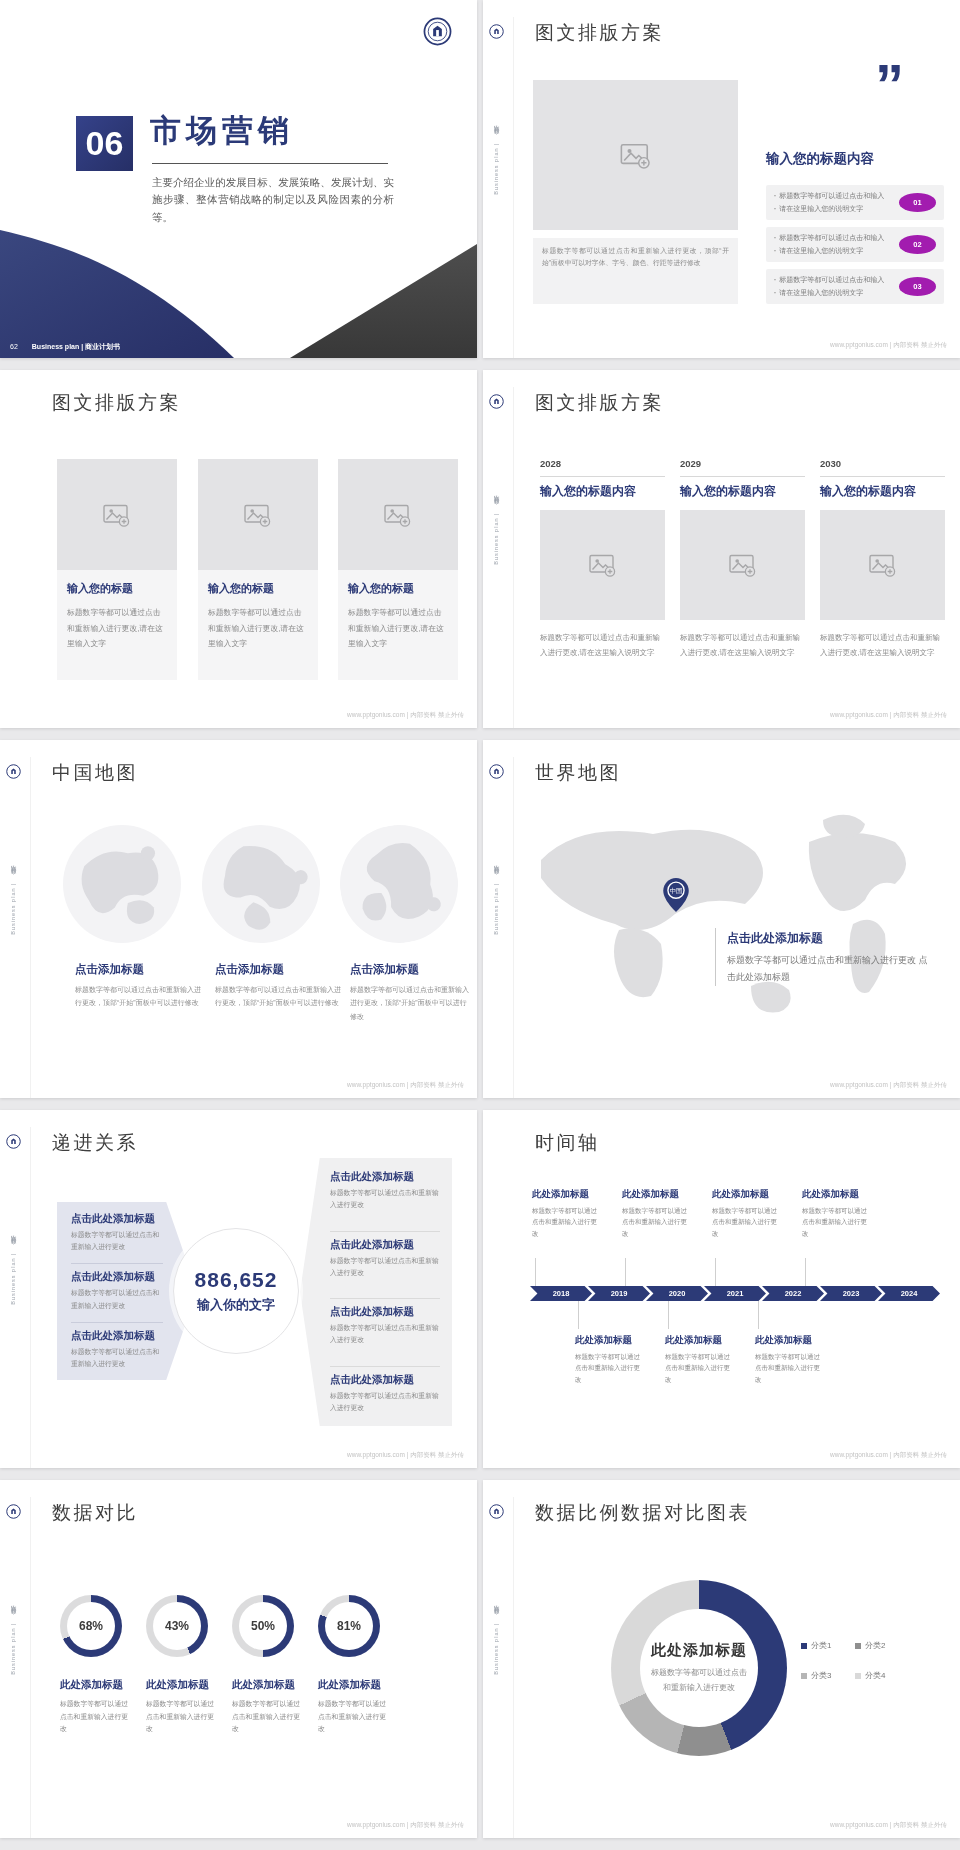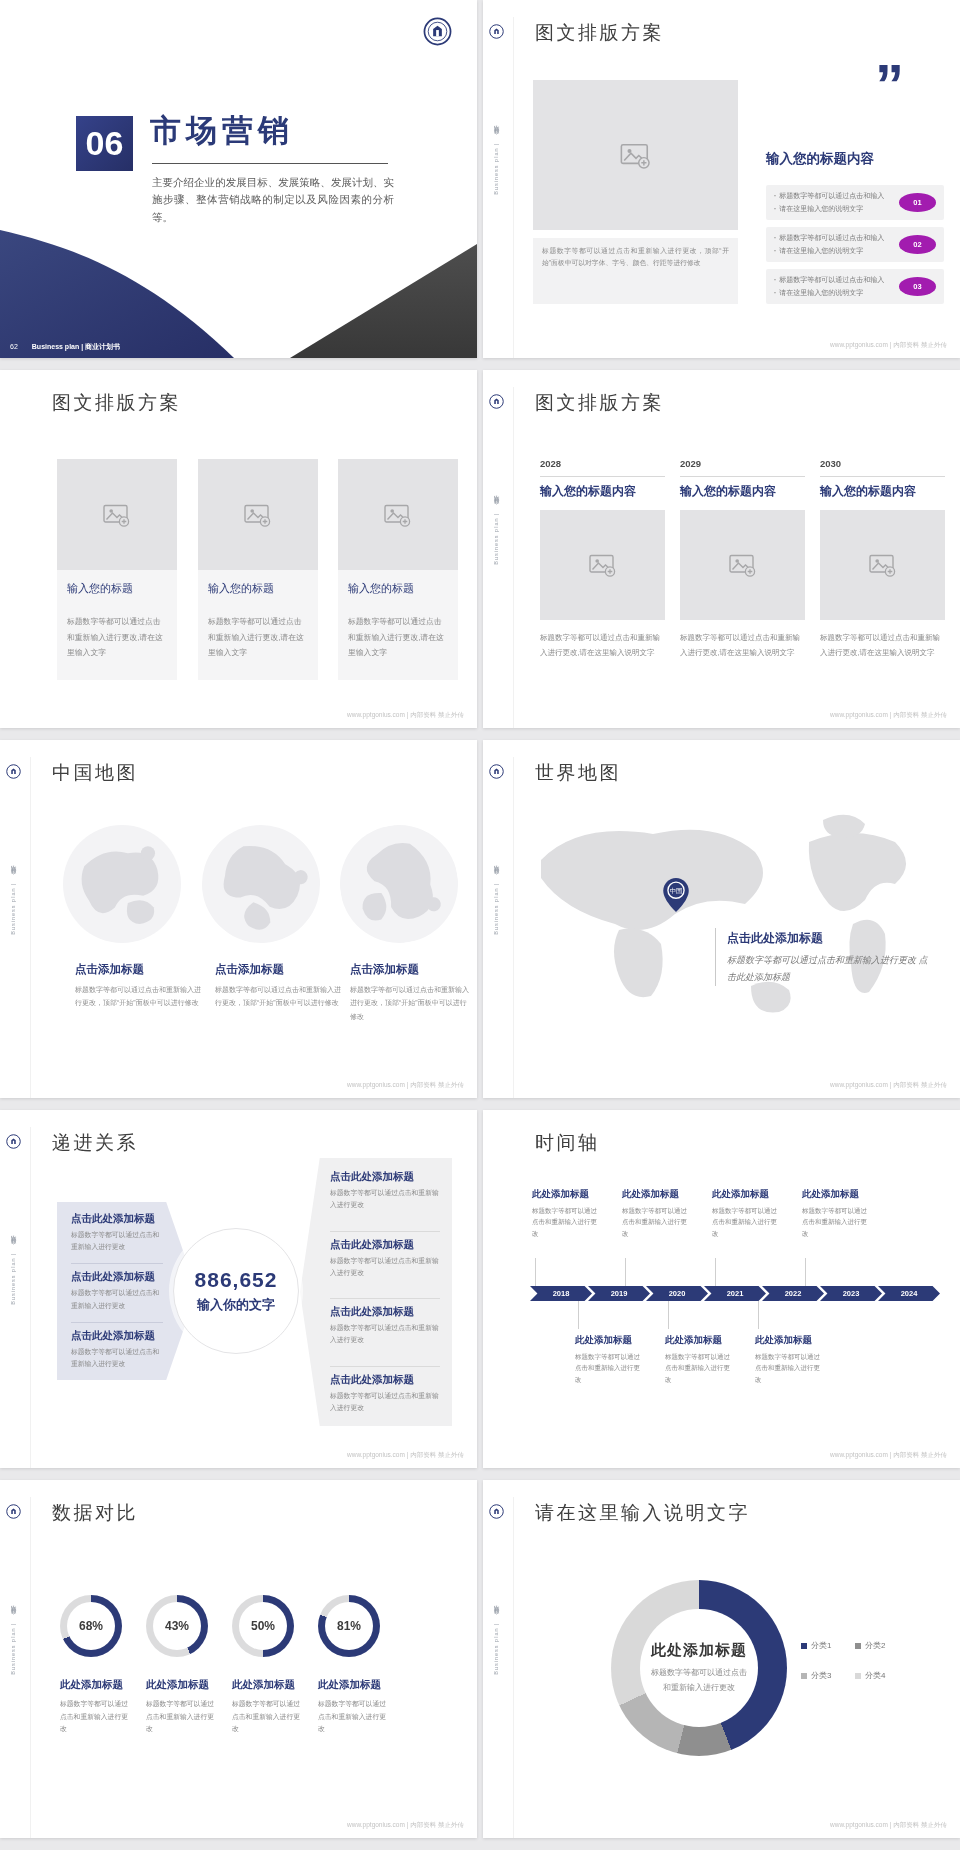--- a/index.html
+++ b/index.html
@@ -32,21 +32,21 @@
   
   .quote{position:absolute;left:392px;top:56px;font-size:58px;line-height:1;font-weight:bold;color:#2c3a77;}
   .bar{position:absolute;left:283px;width:178px;height:35px;background:#f1f1f2;border-radius:2px;padding:5px 8px;box-sizing:border-box;}
   .bar .li{font-size:7px;color:#7c7c7c;line-height:1.85;white-space:nowrap;}
   .bar .li::before{content:"·";margin-right:3px;color:#8a8a8a;font-weight:bold;}
   .badge{position:absolute;right:8px;top:8px;width:37px;height:19px;border-radius:50%;background:#a21caf;color:#fff;font-size:7.5px;font-weight:bold;display:flex;align-items:center;justify-content:center;}
   
   .card{position:absolute;top:89px;width:120px;}
   .card .ph{width:120px;height:111px;}
   .cardtxt{width:120px;height:110px;background:#f5f5f6;box-sizing:border-box;padding:11px 10px;}
-  .cardtxt .ct{font-size:11px;font-weight:normal;color:#2c3a77;margin-bottom:18px;}
+  .cardtxt .ct{font-size:11px;font-weight:bold;color:#2c3a77;margin-bottom:9px;}
   .cardtxt .cc{font-size:7.8px;line-height:2.0;color:#8a8a8a;}
   .ycol{position:absolute;top:88px;width:125px;}
   .ycol .yr{font-size:9.5px;font-weight:bold;color:#4c4c4c;}
   .ycol .yrule{width:125px;height:1px;background:#d8d8d8;margin:7px 0 6px 0;}
   .ycol .yh{font-size:12px;font-weight:bold;color:#2c3a77;margin-bottom:10px;white-space:nowrap;}
   .ycol .ph{width:125px;height:110px;}
   .ycol .yc{margin-top:11px;font-size:7.5px;line-height:1.95;color:#8a8a8a;}
   
   .globe{position:absolute;top:85px;width:118px;height:118px;}
   .globe svg{width:100%;height:100%;display:block;}
@@ -80,21 +80,21 @@
   .donut .in{position:absolute;left:29px;top:29px;width:118px;height:118px;border-radius:50%;background:#fff;display:flex;flex-direction:column;align-items:center;justify-content:center;text-align:center;}
   .donut .dh{font-size:15px;font-weight:bold;color:#383838;letter-spacing:1px;}
   .donut .dc{margin-top:6px;width:100px;font-size:8px;line-height:1.8;color:#8b8b8b;}
   .leg{position:absolute;display:flex;align-items:center;}
   .leg .sq{width:6px;height:6px;margin-right:4px;display:inline-block;}
   .leg .ll{font-size:8px;color:#777;}
   
   .pin{position:absolute;left:180px;top:138px;width:26px;height:34px;}
   .mapline{position:absolute;left:232px;top:188px;width:1px;height:58px;background:#c9c9c9;}
   .wm-h{position:absolute;left:244px;top:190px;font-size:12px;font-weight:bold;color:#2c3a77;}
-  .wm-c{position:absolute;left:244px;top:212px;width:205px;font-size:9px;line-height:1.9;color:#787878;font-style:italic;}
+  .wm-c{position:absolute;left:244px;top:212px;width:205px;font-size:9px;line-height:1.9;color:#787878;}
 </style>
 </head>
 <body>
 
 <div id="canvas">
 
   <div class="slide" style="left:0;top:0">
     <div class="arc a2"></div>
     <div class="arc a1"></div>
     <div class="arc a3"></div>
@@ -508,21 +508,21 @@
       <span class="lg">
           <svg viewBox="0 0 30 30">
             <circle cx="15" cy="15" r="13.5" fill="#fff" stroke="#2c3a77" stroke-width="2"></circle>
             <path d="M10.5 20 V12.5 L15 9 L19.5 12.5 V20 Z" fill="#2c3a77"></path>
             <rect x="13.6" y="13.5" width="2.8" height="6.5" fill="#fff"></rect>
           </svg>
         </span>
       <span class="vt">Business plan | 商业计划书</span>
       <span class="pn">71</span>
     </div>
-    <div class="t">请在这里输入说明文字</div>
+    <div class="t">数据比例数据对比图表</div>
     <div class="donut" style="background: conic-gradient(rgb(44, 58, 119) 0%, rgb(44, 58, 119) 44%, rgb(143, 143, 143) 44%, rgb(143, 143, 143) 54%, rgb(181, 181, 181) 54%, rgb(181, 181, 181) 68%, rgb(217, 217, 217) 68%, rgb(217, 217, 217) 100%);">
       <div class="in">
         <div class="dh">此处添加标题</div>
         <div class="dc">标题数字等都可以通过点击和重新输入进行更改</div>
       </div>
     </div>
     <div class="leg" style="left:318px;top:160px">
         <span class="sq" style="background: rgb(44, 58, 119);"></span>
         <span class="ll">分类1</span>
       </div>

